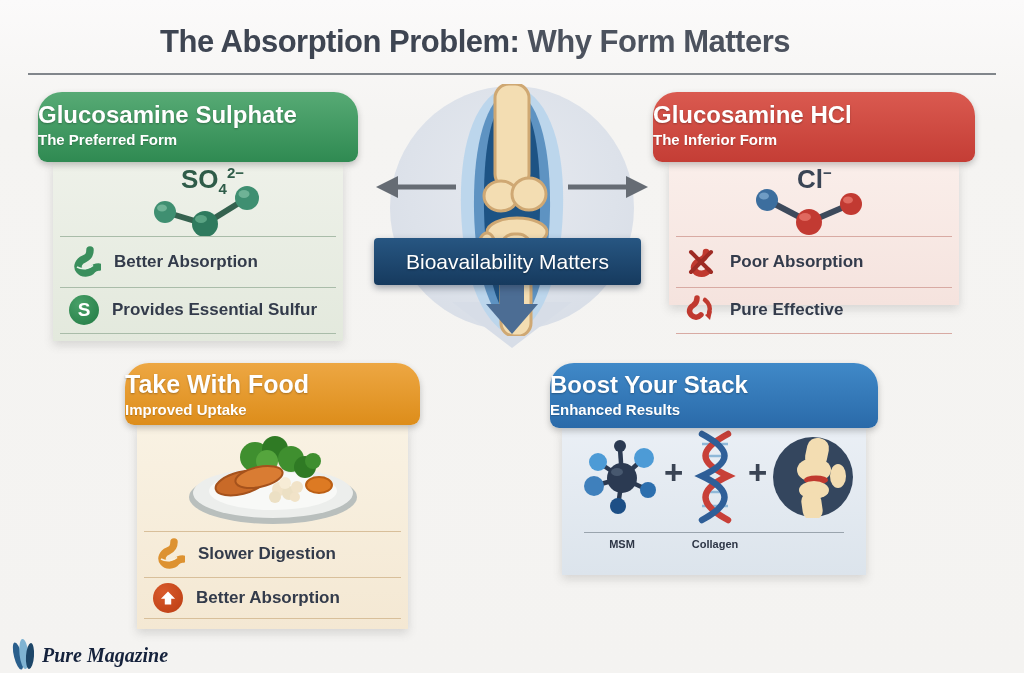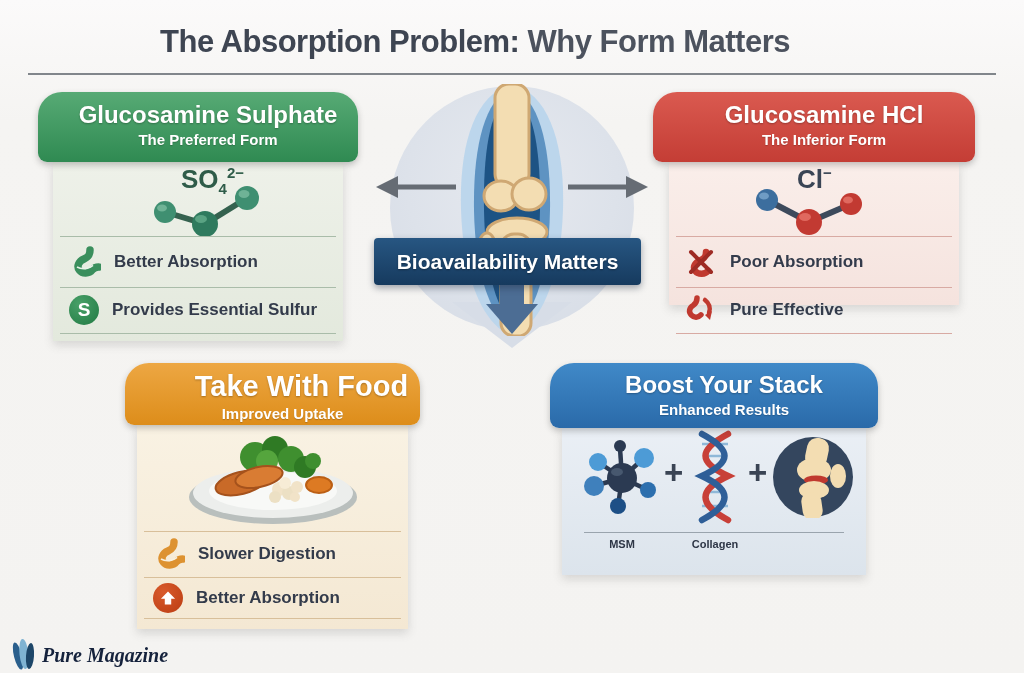--- a/index.html
+++ b/index.html
@@ -9,22 +9,22 @@
   
   .title-wrap{position:absolute;top:24px;left:0;width:950px;text-align:center;
               color:#3e4552;font-size:31px;letter-spacing:-.5px;}
   .title-strong{font-weight:bold;}
   .title-reg{font-weight:600;opacity:.92;}
   .title-divider{position:absolute;top:73px;left:28px;width:968px;height:2px;
                  background:#5a6067;opacity:.75;}
   
   .panel{position:absolute;}
   .p-header{position:absolute;left:0;right:0;top:0;border-radius:24px 24px 9px 9px;
-            color:#fff;text-align:center;z-index:2;
-            box-shadow:0 3px 6px rgba(50,50,50,.28);padding-left:20px;}
+            color:#fff;z-index:2;
+            box-shadow:0 3px 6px rgba(50,50,50,.28);}
   .p-title{font-weight:bold;font-size:24px;margin-top:9px;text-shadow:0 1px 2px rgba(0,0,0,.28);}
   .p-sub{font-weight:bold;font-size:15px;margin-top:2px;text-shadow:0 1px 1px rgba(0,0,0,.2);}
   .p-body{position:absolute;z-index:1;box-shadow:0 4px 9px rgba(70,70,70,.18);}
   .sep{position:absolute;left:7px;right:7px;height:1px;}
   .row{position:absolute;left:16px;right:8px;display:flex;align-items:center;gap:13px;}
   .row-label{font-size:17px;font-weight:bold;color:#333b4b;white-space:nowrap;text-align:center;}
   .badge{width:30px;height:30px;border-radius:50%;display:flex;align-items:center;
          justify-content:center;color:#fff;font-weight:bold;font-size:19px;flex:0 0 30px;}
   .formula{font-weight:bold;font-size:26px;}
   .formula sub{font-size:15px;}
@@ -39,21 +39,21 @@
   
   #panel-hcl{left:653px;top:92px;width:322px;height:249px;}
   #panel-hcl .p-header{height:70px;background:linear-gradient(180deg,#da5a50,#c43d35);}
   #panel-hcl .p-body{left:16px;top:70px;width:290px;height:143px;
       background:linear-gradient(180deg,#faeeea,#f5e3de);}
   #panel-hcl .sep{background:#d8aaa3;}
   #panel-hcl .formula{color:#3a4555;position:absolute;left:128px;top:2px;}
   
   #panel-food{left:125px;top:363px;width:295px;height:266px;}
   #panel-food .p-header{height:62px;background:linear-gradient(180deg,#eda743,#dd8d1a);}
-  #panel-food .p-header .p-title{margin-top:7px;font-size:29px;margin-left:38px;}
+  #panel-food .p-header .p-title{margin-top:7px;font-size:25px;}
   #panel-food .p-body{left:12px;top:62px;width:271px;height:204px;
       background:linear-gradient(180deg,#f9f2e3,#f4e8d3);}
   #panel-food .sep{background:#d8bf9a;}
   
   #panel-stack{left:550px;top:363px;width:328px;height:212px;}
   #panel-stack .p-header{height:65px;background:linear-gradient(180deg,#4089c8,#2a6aa9);}
   #panel-stack .p-header .p-title{margin-top:8px;}
   #panel-stack .p-body{left:12px;top:65px;width:304px;height:147px;
       background:linear-gradient(180deg,#eaeff5,#dce4ec);}
   .stack-icon{position:absolute;}
@@ -69,21 +69,21 @@
         border-top:46px solid #d7dde7;}
   .knee-svg{position:absolute;left:437px;top:84px;z-index:1;}
   .side-arrow{position:absolute;top:174px;z-index:1;}
   #arrow-left{left:374px;}
   #arrow-right{left:566px;}
   .down-arrow{position:absolute;left:482px;top:284px;z-index:1;}
   .banner{position:absolute;left:374px;top:238px;width:267px;height:47px;z-index:3;
           background:linear-gradient(180deg,#275682,#163a5e);border-radius:4px;
           display:flex;align-items:center;justify-content:center;
           box-shadow:0 3px 7px rgba(30,40,60,.4);}
-  .banner-text{color:#fff;font-size:21px;font-weight:bold;text-shadow:0 1px 2px rgba(0,0,0,.35);}
+  .banner-text{color:#fff;font-size:21px;font-weight:normal;text-shadow:0 1px 2px rgba(0,0,0,.35);}
   
   .footer-logo{position:absolute;left:8px;top:636px;}
   .footer-brand{position:absolute;left:42px;top:644px;font-family:"Liberation Serif",serif;
                 font-style:italic;font-size:20px;font-weight:bold;color:#15223c;}
 </style>
 </head>
 <body>
 
 <div id="stage">
 

